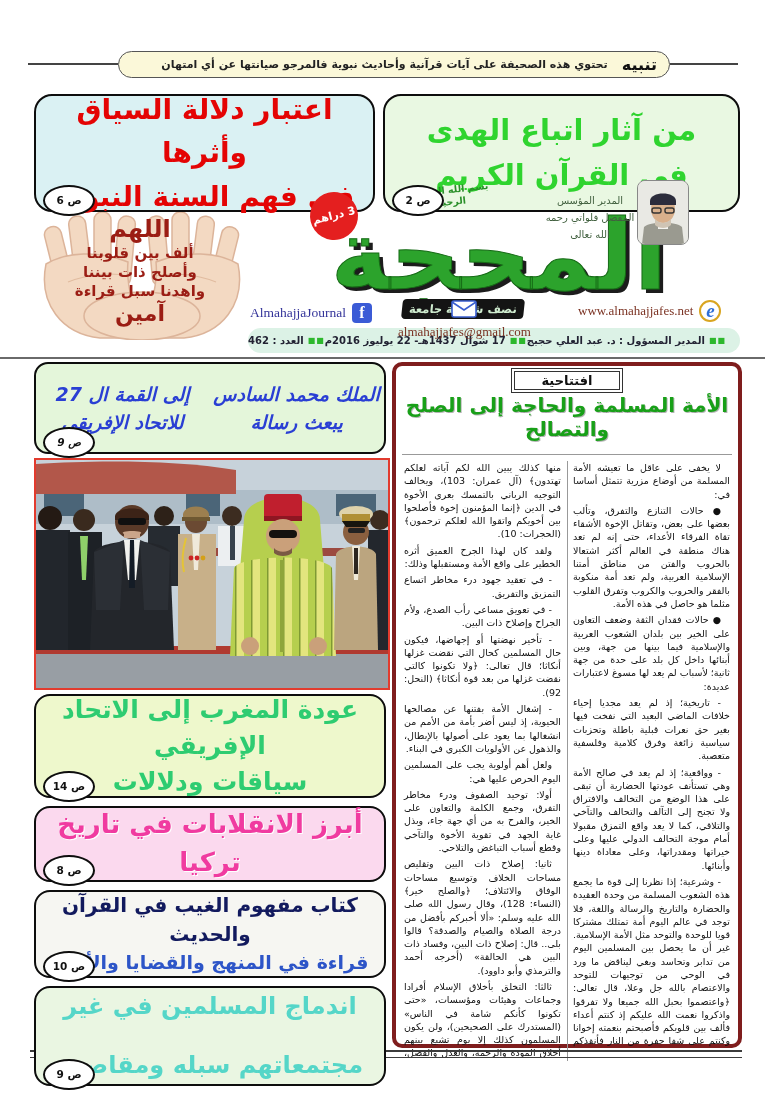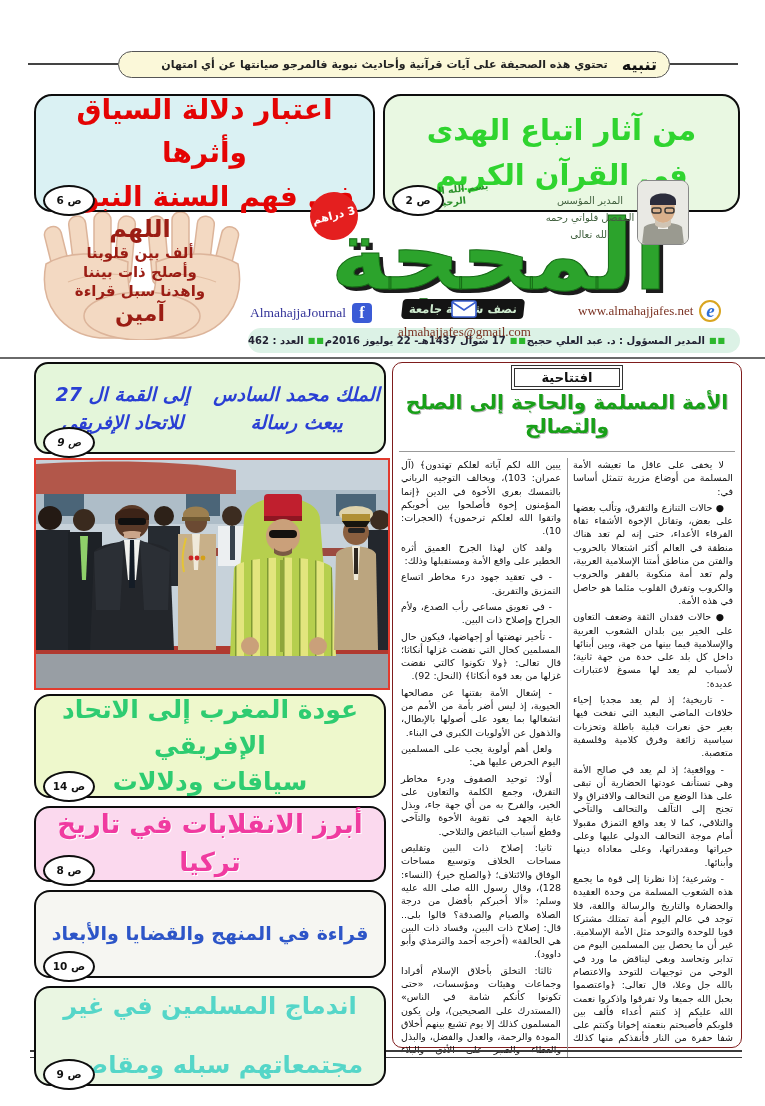--- a/index.html
+++ b/index.html
@@ -68,21 +68,21 @@
   
   .infobar{position:absolute;top:328px;left:248px;width:492px;height:25px;background:#dcf2e6;
           border-radius:13px;display:flex;align-items:center;justify-content:space-between;
           padding:0 14px;box-sizing:border-box;font-size:10px;font-weight:bold;color:#223;z-index:2;}
   .info-seg{display:flex;align-items:center;gap:4px;white-space:nowrap;}
   .sq{color:#2db82d;font-size:8px;letter-spacing:1px;}
   .top-divider{position:absolute;top:357px;left:0;width:765px;height:2px;background:#6a6a6a;}
 
   
   .editorial{position:absolute;top:362px;left:392px;width:350px;height:686px;
-          border:1px solid #7f1d1d;border-radius:10px;box-sizing:border-box;
+          border:4px solid #7f1d1d;border-radius:10px;box-sizing:border-box;
           padding:4px 6px 0;background:#fff;}
   .ed-label{margin:1px auto 3px;width:96px;border:1.6px solid #333;outline:1px solid #333;
           outline-offset:2px;text-align:center;font-weight:bold;font-size:13px;padding:1px 4px;
           background:#fff;}
   .ed-title{text-align:center;color:#18a018;font-weight:bold;font-size:20px;margin:3px 0 4px;
           text-shadow:1px 1px 0 rgba(0,0,0,.3);border-bottom:1px solid #999;padding-bottom:13px;}
   .article{height:600px;overflow:hidden;column-count:2;column-gap:12px;column-rule:1px solid #999;
           font-size:9.5px;line-height:1.4;text-align:justify;color:#101010;padding:2px 2px 0;}
   .article p{margin:0 0 3px;text-indent:9px;}
   .bottom-rule{position:absolute;top:1050px;left:30px;width:712px;height:5px;
@@ -326,20 +326,21 @@
   <div class="sbox box-a">
     <span>عودة المغرب إلى الاتحاد الإفريقي</span>
     <span>سياقات ودلالات</span>
     <div class="bubble">ص 14</div>
   </div>
   <div class="sbox box-b">
     <span>أبرز الانقلابات في تاريخ تركيا</span>
     <div class="bubble">ص 8</div>
   </div>
   <div class="sbox box-c">
+    <span class="l1">كتاب مفهوم الغيب في القرآن والحديث</span>
     <span class="l2">قراءة في المنهج والقضايا والأبعاد</span>
     <div class="bubble">ص 10</div>
   </div>
   <div class="sbox box-d">
     <span>اندماج المسلمين في غير</span>
     <span>مجتمعاتهم سبله ومقاصده</span>
     <div class="bubble">ص 9</div>
   </div>
 
 </div>

